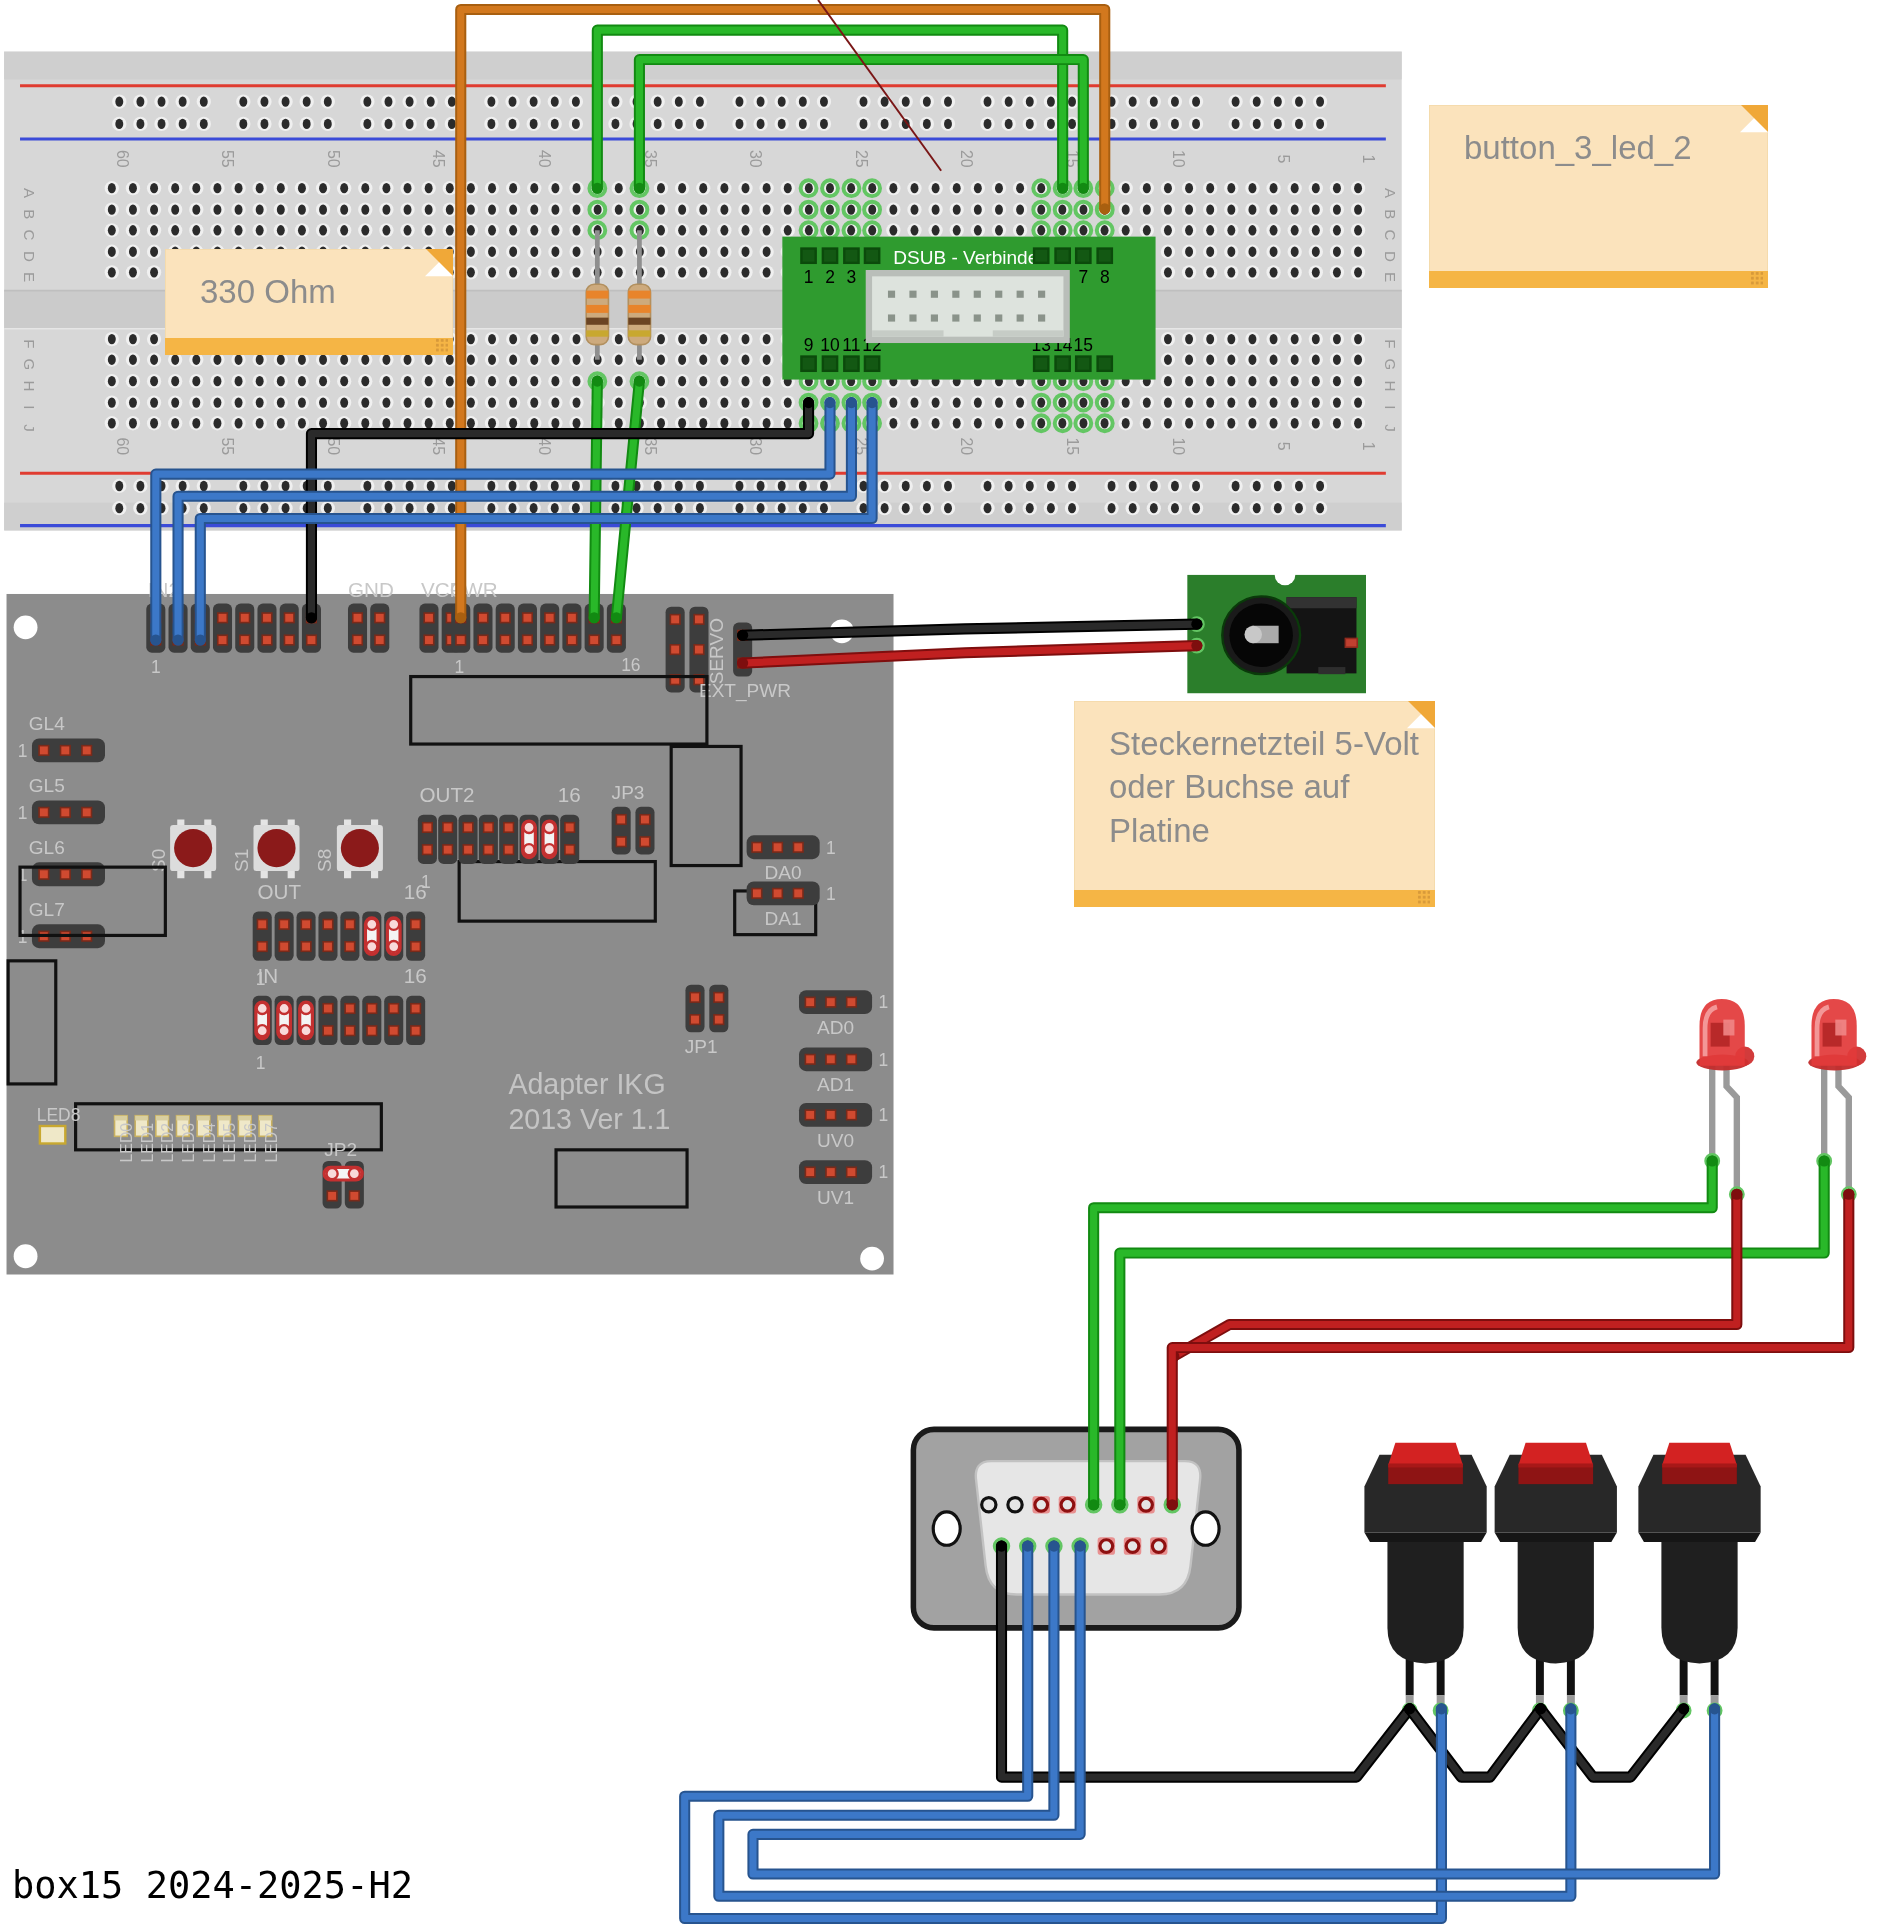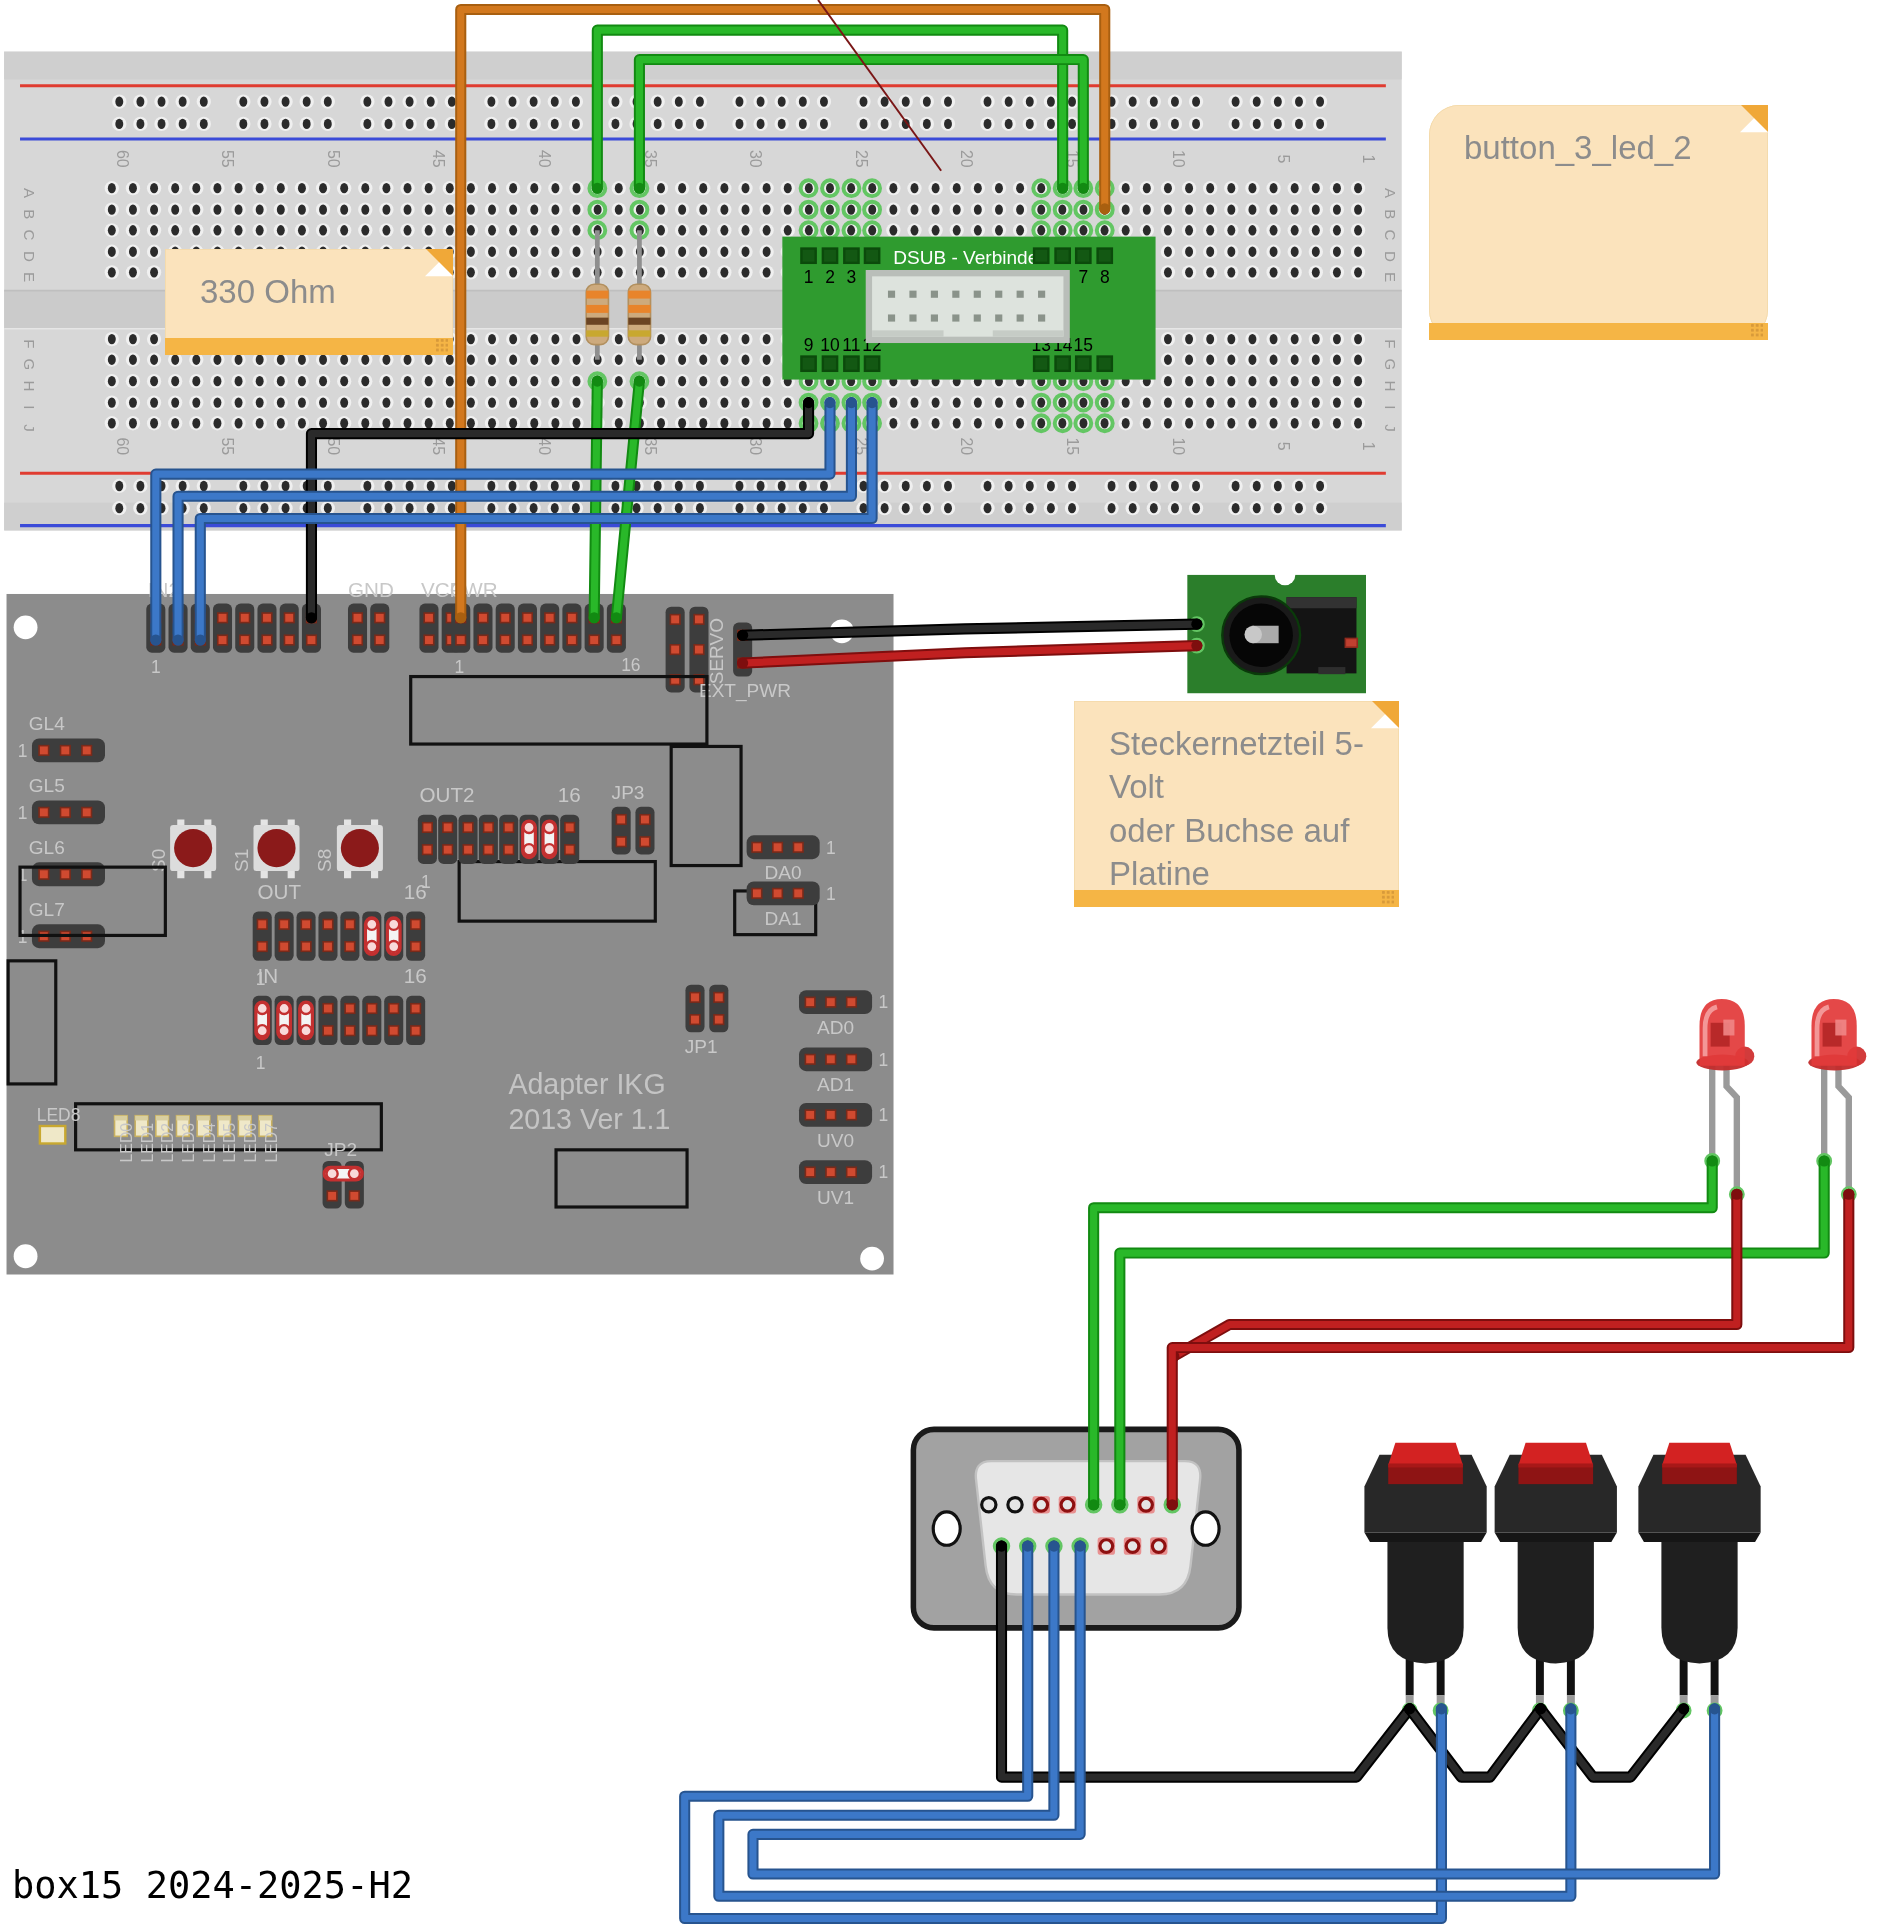--- a/index.html
+++ b/index.html
@@ -2446,29 +2446,29 @@
     </svg>
 
   <div class="note" id="note-330" style="left:165px;top:249px;width:288px;height:106px;">
     <div class="foldmask"></div>
     <div class="fold"></div>
     <div class="note-text">330 Ohm</div>
     <div class="bar"></div>
     <div class="grip"></div>
   </div>
 
-  <div class="note" id="note-button" style="left:1429px;top:105px;width:339px;height:235px;border-radius:30px;">
+  <div class="note" id="note-button" style="left:1429px;top:105px;width:339px;height:183px;">
     <div class="foldmask"></div>
     <div class="fold"></div>
     <div class="note-text">button_3_led_2</div>
     <div class="bar"></div>
     <div class="grip"></div>
   </div>
 
-  <div class="note" id="note-netzteil" style="left:1074px;top:701px;width:325px;height:206px;">
+  <div class="note" id="note-netzteil" style="left:1074px;top:701px;width:325px;height:206px;padding-left:36px;">
     <div class="foldmask"></div>
     <div class="fold"></div>
     <div class="note-text">Steckernetzteil 5-Volt
 oder Buchse auf Platine</div>
     <div class="bar"></div>
     <div class="grip"></div>
   </div>
 
 
   <div id="caption">box15 2024-2025-H2</div>

